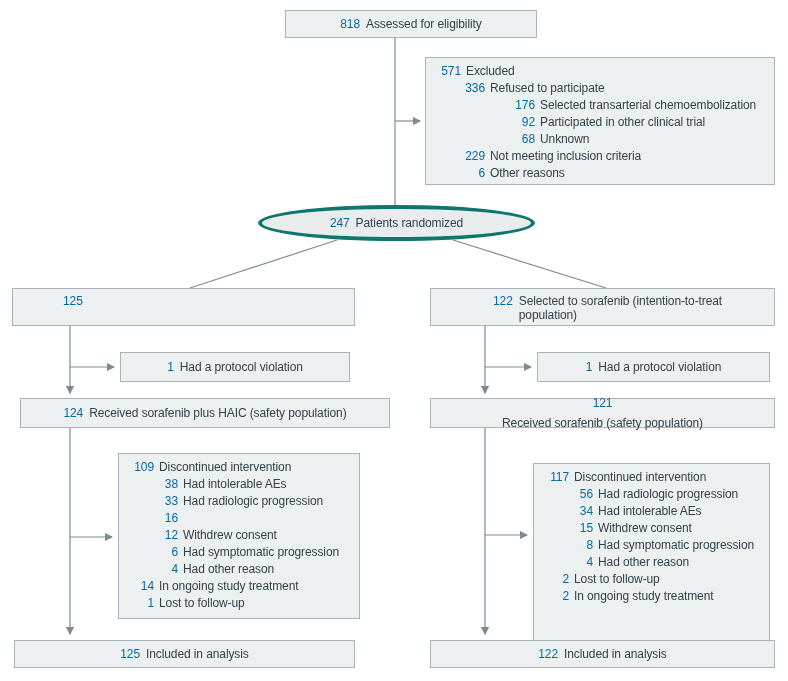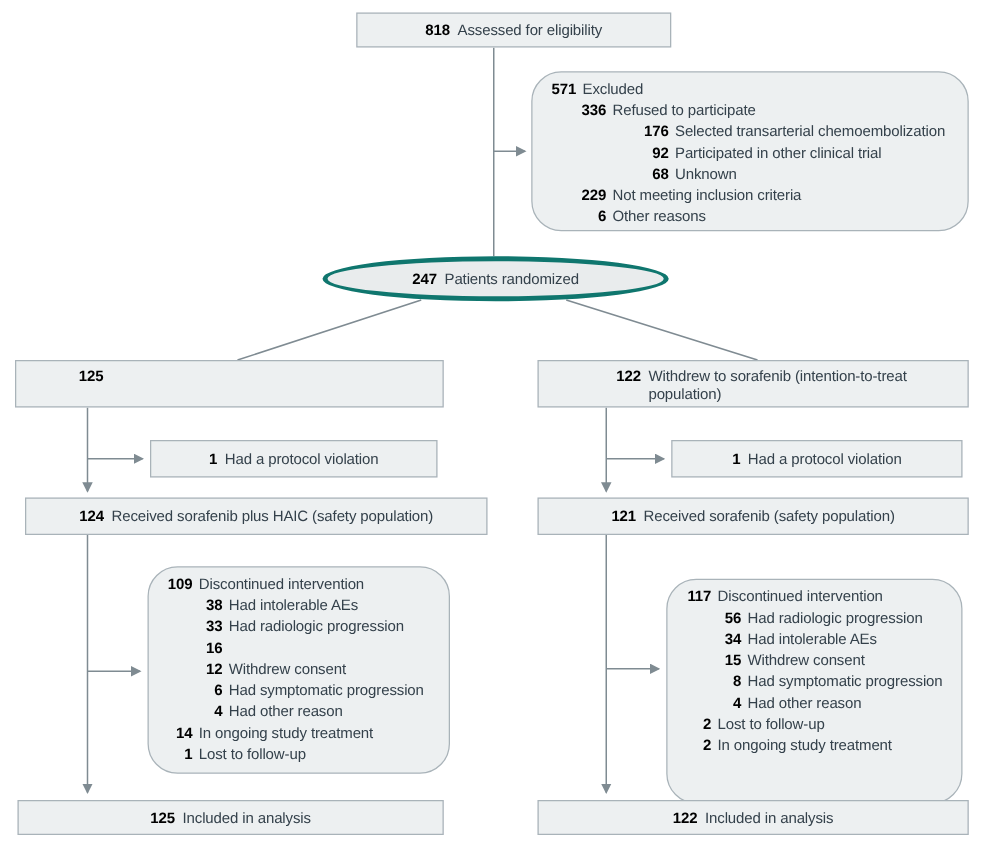--- a/index.html
+++ b/index.html
@@ -16,24 +16,24 @@
   .box{
     position:absolute;
     background:#edf0f1;
     border:1px solid #a9b3b9;
     box-sizing:border-box;
   }
   .center-line{
     display:flex;align-items:center;justify-content:center;gap:6px;
     text-align:center;
   }
-  .num{font-weight:bold;color:#000000;}
+  .num{font-weight:normal;color:#0369a1;}
   .lbl{color:#34414b;}
   
-  .listbox{padding:5px 20px 4px 8px;border-radius:24px;}
+  .listbox{padding:5px 20px 4px 8px;}
   .row{display:flex;line-height:17px;}
   .row .num{width:27px;text-align:right;flex:0 0 27px;}
   .row .lbl{padding-left:5px;white-space:nowrap;}
   .row.lvl1 .num{margin-left:24px;}
   .row.lvl2 .num{margin-left:74px;}
   
   .hangbox{display:flex;align-items:flex-start;padding-top:5px;box-sizing:border-box;line-height:14px;}
   .hangbox .num{flex:0 0 auto;text-align:right;}
   .hangbox .lbl{padding-left:6px;}
   .ellipse{
@@ -120,39 +120,39 @@
     <span class="num">247</span>
     <span class="lbl">Patients randomized</span>
   </div>
 
   <div class="box hangbox" style="left:12px;top:288px;width:343px;height:38px;padding-left:50px;">
     <span class="num">125</span>
   </div>
 
   <div class="box hangbox" style="left:430px;top:288px;width:345px;height:38px;padding-left:62px;">
     <span class="num">122</span>
-    <span class="lbl">Withdrew to sorafenib (intention-to-treat population)</span>
+    <span class="lbl">Selected to sorafenib (intention-to-treat population)</span>
   </div>
 
   <div class="box center-line" style="left:120px;top:352px;width:230px;height:30px;">
     <span class="num">1</span>
     <span class="lbl">Had a protocol violation</span>
   </div>
 
   <div class="box center-line" style="left:537px;top:352px;width:233px;height:30px;">
     <span class="num">1</span>
     <span class="lbl">Had a protocol violation</span>
   </div>
 
   <div class="box center-line" style="left:20px;top:398px;width:370px;height:30px;">
     <span class="num">124</span>
     <span class="lbl">Received sorafenib plus HAIC (safety population)</span>
   </div>
 
-  <div class="box center-line" style="left:430px;top:398px;width:345px;height:30px;">
+  <div class="box center-line" style="left:430px;top:398px;width:345px;height:30px;flex-direction:column;">
     <span class="num">121</span>
     <span class="lbl">Received sorafenib (safety population)</span>
   </div>
 
   <div class="box listbox" style="left:118px;top:453px;width:242px;height:166px;">
     <div class="row lvl0">
       <span class="num">109</span>
       <span class="lbl">Discontinued intervention</span>
     </div>
     <div class="row lvl1">

